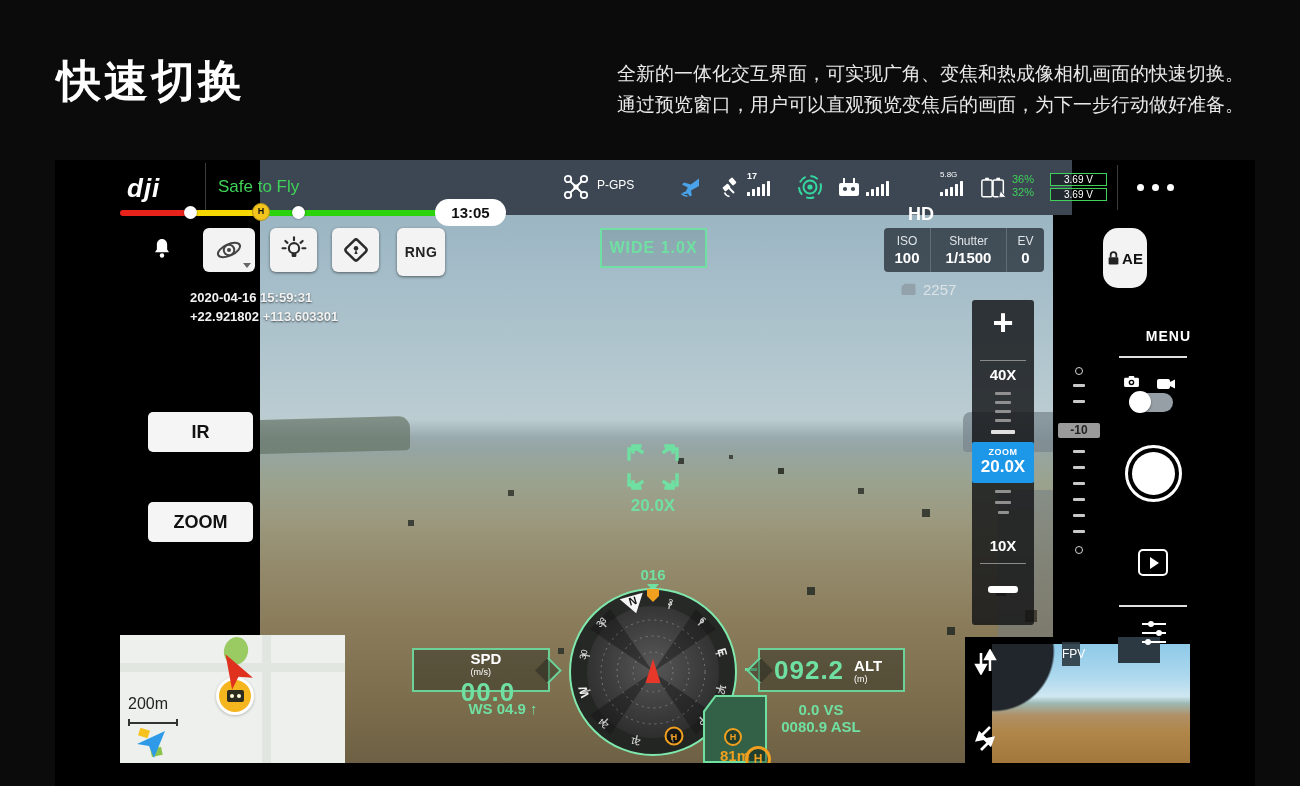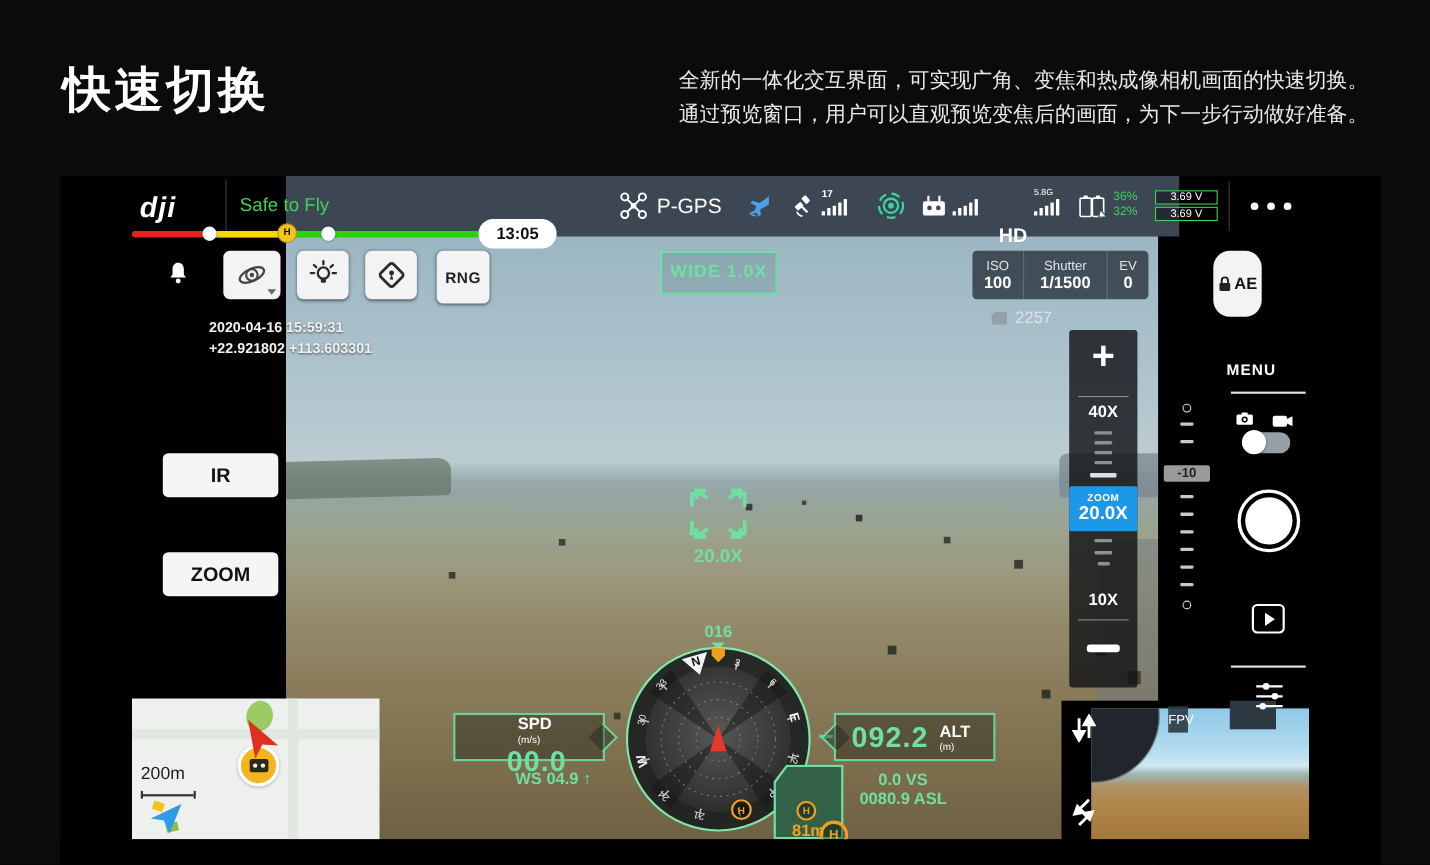--- a/index.html
+++ b/index.html
@@ -33,21 +33,21 @@
 
   .right-col { left:998px; top:0; width:202px; height:626px; background:#000; z-index:2; }
   .bottom-strip { left:0; top:603px; width:1200px; height:23px; background:#000; z-index:30; }
 
   
   .topbar { left:205px; top:0; width:812px; height:55px; background:#3c4753; z-index:15; }
   .z16 { z-index:16; }
   .brand { left:72px; top:13px; color:#fff; font-size:26px; font-weight:800; font-style:italic; letter-spacing:1px; }
   .tb-div1 { left:150px; top:3px; width:1px; height:47px; background:#3b3b3b; }
   .fly-status { left:163px; top:17px; font-size:17px; color:#3fd158; font-weight:500; }
-  .pgps-text { left:542px; top:18px; font-size:19px; color:#fff; }
+  .pgps-text { left:542px; top:18px; font-size:12px; color:#fff; }
   .bars { display:flex; align-items:flex-end; gap:2px; height:15px; }
   .bars i { width:3px; background:#fff; display:block; border-radius:.5px; }
   .pct { font-size:11px; line-height:13px; color:#3fd158; font-weight:400; }
   .volt { width:57px; height:13px; border:1px solid #3fd158; background:rgba(0,0,0,.4);
           color:#fff; font-size:10px; line-height:11px; text-align:center; margin-bottom:2px; }
   .dots { display:flex; gap:8px; }
   .dots i { width:7px; height:7px; border-radius:50%; background:#fff; display:block; }
   .hd-text { font-size:18px; font-weight:700; color:#fff;margin-top:28px; }
   .hd-band { font-size:8px; color:#fff; }
 
@@ -106,21 +106,21 @@
 
   
   .gs-circle { left:1020px; width:8px; height:8px; border:1.5px solid #d5d5d5; border-radius:50%; z-index:12; }
   .gs-tick { left:1018px; width:12px; height:3px; background:#c8c8c8; border-radius:1px; z-index:12; }
   .gs-box { left:1003px; top:263px; width:42px; height:15px; background:rgba(181,181,181,.85);
             border-radius:2px; color:#222; font-size:12px; font-weight:700; text-align:center;
             line-height:15px; z-index:12; }
 
   
   .sb { z-index:12; }
-  .menu-lbl { left:1060px; top:168px; width:76px; text-align:left; color:#fff; font-size:14px;
+  .menu-lbl { left:1060px; top:168px; width:76px; text-align:right; color:#fff; font-size:14px;
               letter-spacing:1px; font-weight:600; }
   .sb-line { left:1064px; width:68px; height:2px; background:#e0e0e0; }
   .toggle { left:1076px; top:233px; width:42px; height:19px; background:#969fa5; border-radius:10px; }
   .toggle .knob { position:absolute; left:-2px; top:-2px; width:22px; height:22px; background:#fff;
                   border-radius:50%; box-shadow:0 1px 2px rgba(0,0,0,.5); }
   .shutter { left:1070px; top:285px; width:57px; height:57px; border:3px solid #fff; border-radius:50%; }
   .shutter .inner { position:absolute; inset:4px; background:#fff; border-radius:50%; }
   .playback { left:1083px; top:389px; width:30px; height:27px; border:2.5px solid #fff; border-radius:5px;
               display:flex; align-items:center; justify-content:center; }
   .playback .tri { width:0; height:0; border-left:9px solid #fff; border-top:6px solid transparent;

